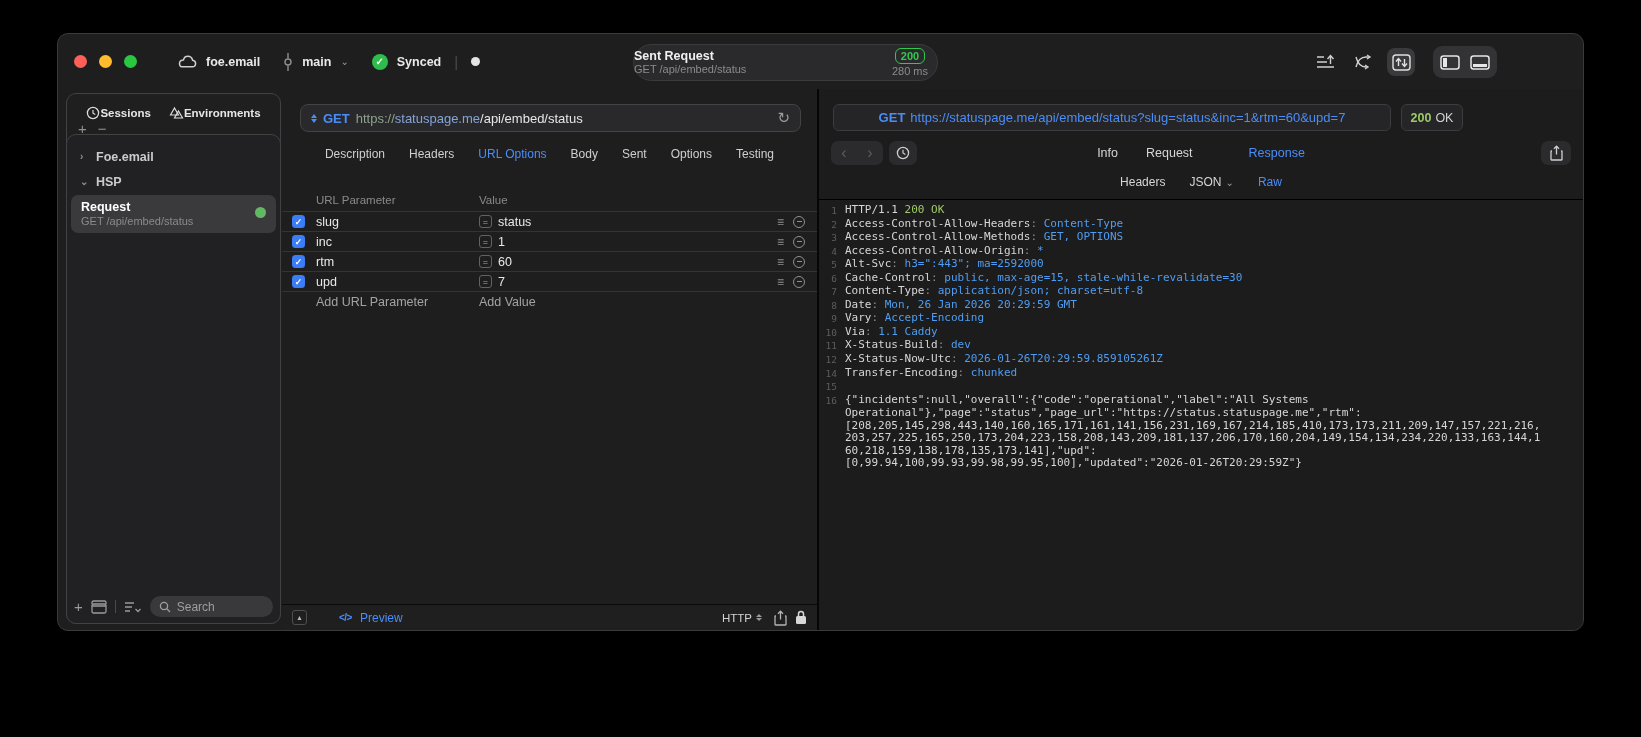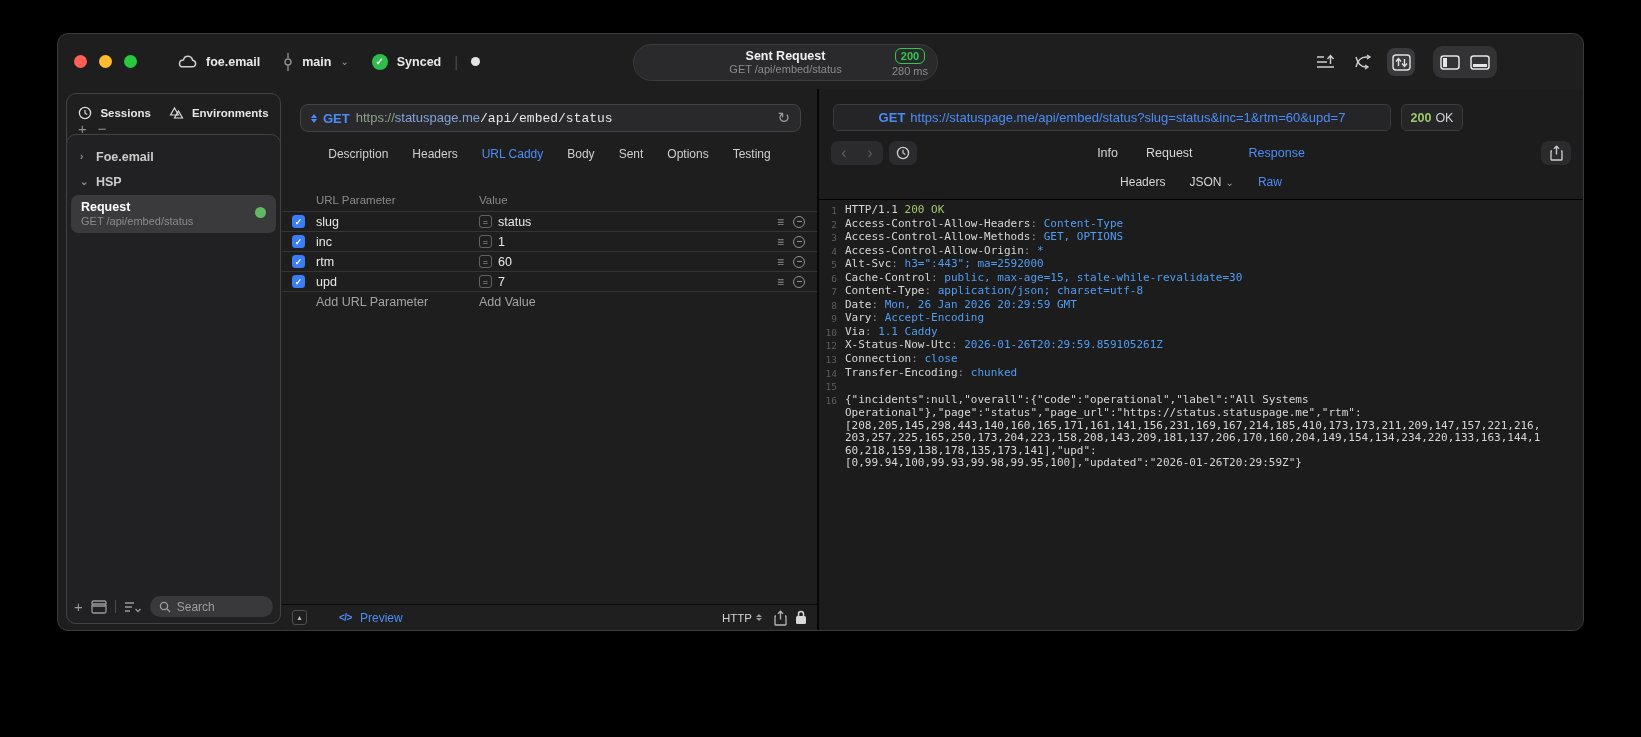--- a/index.html
+++ b/index.html
@@ -19,39 +19,39 @@
   .proj-name, .branch-name, .sync-label { color:#e9e9e9; font-size:12.5px; font-weight:700; }
   .chev { color:#9a9a9a; font-size:10px; }
   .tb-sep { color:#4b4b4d; font-size:15px; margin:0 4px; }
   .sync-check { width:16px; height:16px; border-radius:50%; background:#2ebd4d; color:#fff;
     font-size:10px; font-weight:700; display:flex; align-items:center; justify-content:center; }
   .rec-dot { width:9px; height:9px; border-radius:50%; background:#e4e4e4; }
 
   .center-pill { position:absolute; left:575px; top:10px; width:305px; height:37px;
     background:#2a2a2c; border:1px solid #3b3b3d; border-radius:19px; }
   .pill-text { position:absolute; inset:0; display:flex; flex-direction:column;
-    align-items:center; justify-content:center; }
+    justify-content:center; }
   .pill-title { color:#f0f0f0; font-size:12.5px; font-weight:700; line-height:14px; }
   .pill-sub { color:#8b8b8b; font-size:11px; line-height:13px; }
   .pill-status { position:absolute; right:9px; top:3px; display:flex; flex-direction:column; align-items:center; }
   .pill-badge { border:1.5px solid #32c74e; color:#32c74e; border-radius:6px;
     font-size:11px; font-weight:700; padding:0 5px; line-height:14px; }
   .pill-ms { color:#8b8b8b; font-size:11px; margin-top:1px; }
 
   .tb-icons { position:absolute; right:86px; top:12px; display:flex; align-items:center; gap:10px; }
   .tbi { width:28px; height:28px; display:flex; align-items:center; justify-content:center; border-radius:8px; }
   .tbi.sel { background:#3a3a3c; }
   .tbi-group { display:flex; background:#333335; border-radius:9px; padding:2px; margin-left:8px; }
   .tbi-group .tbi { width:30px; }
 
   
   .sidebar-panel { position:absolute; left:8px; top:59px; width:215px; bottom:6px;
     border:1px solid #424244; border-radius:10px; background:#1f1f20; }
   .sidebar-tabs { height:36px; display:flex; align-items:center; justify-content:center; gap:18px; padding-top:2px; }
-  .sb-tab { display:flex; align-items:center; gap:8px; color:#e6e6e6; font-size:11.5px; font-weight:700; }
+  .sb-tab { display:flex; align-items:center; gap:0; color:#e6e6e6; font-size:11.5px; font-weight:700; }
   .plusminus { position:absolute; top:27px; left:11px; z-index:3; display:flex; gap:11px;
     color:#8f8f8f; font-size:15px; line-height:15px; }
   .list-area { position:absolute; top:40px; left:-1px; right:-1px; bottom:-1px;
     border:1px solid #424244; border-radius:10px; background:#212123; overflow:hidden; }
   .tree { padding-top:9px; }
   .tree-row { height:25px; display:flex; align-items:center; padding-left:13px; gap:7px;
     color:#cbcbcb; font-size:12.5px; font-weight:700; }
   .tree-chev { color:#8f8f8f; font-size:10px; width:9px; display:inline-block; }
   .request-item { margin:1px 4px; background:#3a3a3c; border-radius:7px; padding:5px 10px 6px; position:relative; }
   .request-title { color:#fff; font-size:12.5px; font-weight:700; }
@@ -67,21 +67,21 @@
   
   .middle { position:absolute; left:224px; top:55px; width:535px; bottom:0; background:#1e1e1f; }
   .url-bar { position:absolute; left:18px; right:16px; top:15px; height:28px;
     background:#29292b; border:1px solid #434345; border-radius:8px;
     display:flex; align-items:center; padding:0 10px; gap:6px; font-size:13px; }
   .stepper { display:flex; flex-direction:column; gap:1px; }
   .stepper i { display:block; width:0; height:0; border-left:3.5px solid transparent; border-right:3.5px solid transparent; }
   .stepper .up { border-bottom:4px solid #4b8df8; }
   .stepper .dn { border-top:4px solid #4b8df8; }
   .mth { color:#4b8df8; font-weight:700; }
-  .u-scheme { color:#8fa18f; } .u-host { color:#84a3d8; } .u-path { color:#e6e6e6;font-family:Liberation Mono, monospace; }
+  .u-scheme { color:#8fa18f; } .u-host { color:#84a3d8; } .u-path { color:#e6e6e6; }
   .refresh { margin-left:auto; color:#9a9a9a; font-size:15px; }
   .req-tabs { position:absolute; top:58px; left:0; right:0; display:flex; justify-content:center;
     gap:24px; font-size:12px; color:#cfcfcf; }
   .req-tabs .tab.active { color:#4b8df8; }
 
   .params { position:absolute; top:100px; left:0; right:0; }
   .p-grid { display:grid; grid-template-columns:34px 163px 1fr 48px; align-items:center; height:20px; }
   .p-head { color:#8a8a8a; font-size:11.5px; height:22px; }
   .p-row { border-top:1px solid #343436; font-size:12.5px; color:#e8e8e8; }
   .cbx { width:13px; height:13px; margin-left:10px; background:#3a7df7; border-radius:3.5px;
@@ -327,21 +327,21 @@
       <span class="mth">GET</span>
       <span>
         <span class="u-scheme">https://</span><span class="u-host">statuspage.me</span><span class="u-path">/api/embed/status</span>
       </span>
       <span class="refresh">↻</span>
     </div>
 
     <div class="req-tabs" id="req-tabs">
         <span class="tab">Description</span>
         <span class="tab">Headers</span>
-        <span class="tab active">URL Caddy</span>
+        <span class="tab active">URL Options</span>
         <span class="tab">Body</span>
         <span class="tab">Sent</span>
         <span class="tab">Options</span>
         <span class="tab">Testing</span>
       </div>
 
     <div class="params">
       <div class="p-grid p-head">
         <span></span>
         <span>URL Parameter</span>
@@ -517,28 +517,28 @@
         </div>
         <div class="line">
           <span class="ln">9</span>
           <span class="codeseg"><span class="c-plain">Vary</span><span class="c-muted">: </span><span class="c-blue">Accept-Encoding</span></span>
         </div>
         <div class="line">
           <span class="ln">10</span>
           <span class="codeseg"><span class="c-plain">Via</span><span class="c-muted">: </span><span class="c-blue">1.1 Caddy</span></span>
         </div>
         <div class="line">
+          <span class="ln">11</span>
+          <span class="codeseg"><span class="c-plain">X-Status-Build</span><span class="c-muted">: </span><span class="c-blue">dev</span></span>
+        </div>
+        <div class="line">
           <span class="ln">12</span>
           <span class="codeseg"><span class="c-plain">X-Status-Now-Utc</span><span class="c-muted">: </span><span class="c-blue">2026-01-26T20:29:59.859105261Z</span></span>
         </div>
         <div class="line">
-          <span class="ln">13</span>
-          <span class="codeseg"><span class="c-plain">Connection</span><span class="c-muted">: </span><span class="c-blue">close</span></span>
-        </div>
-        <div class="line">
           <span class="ln">14</span>
           <span class="codeseg"><span class="c-plain">Transfer-Encoding</span><span class="c-muted">: </span><span class="c-blue">chunked</span></span>
         </div>
         <div class="line">
           <span class="ln">15</span>
           <span class="codeseg"></span>
         </div>
         <div class="line">
           <span class="ln">16</span>
           <span class="codeseg"><span class="c-plain">{"incidents":null,"overall":{"code":"operational","label":"All Systems</span></span>

